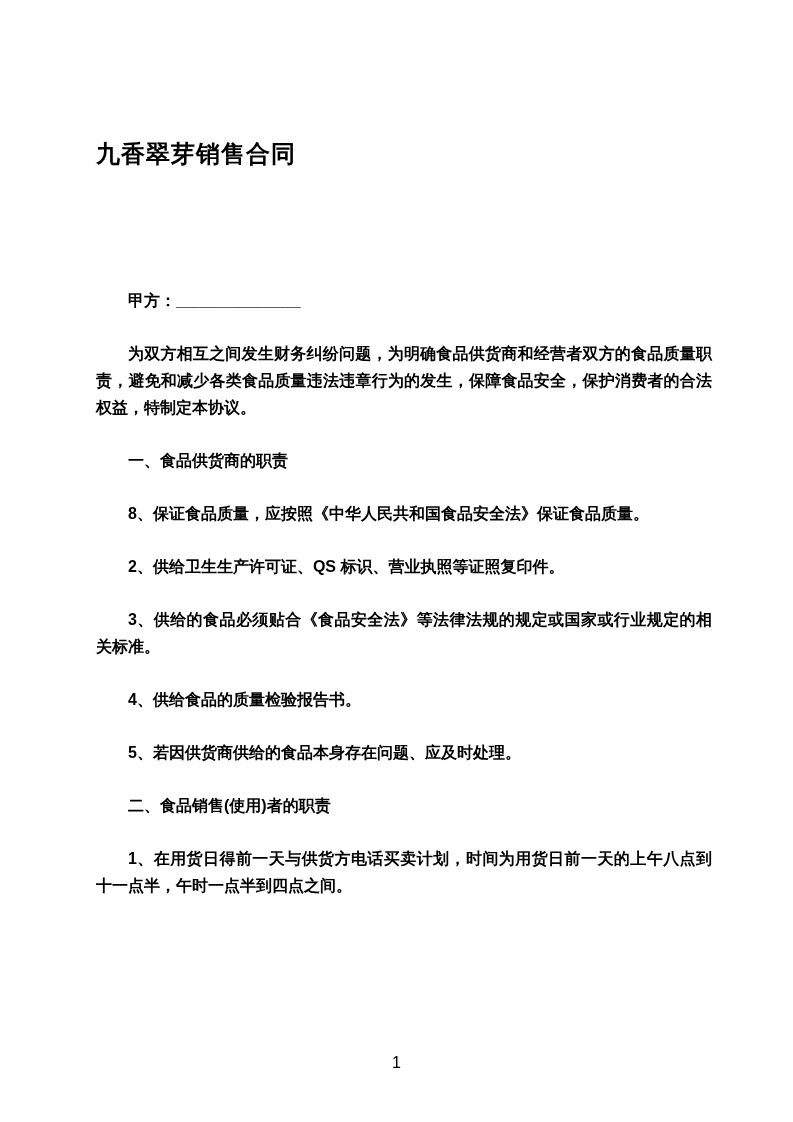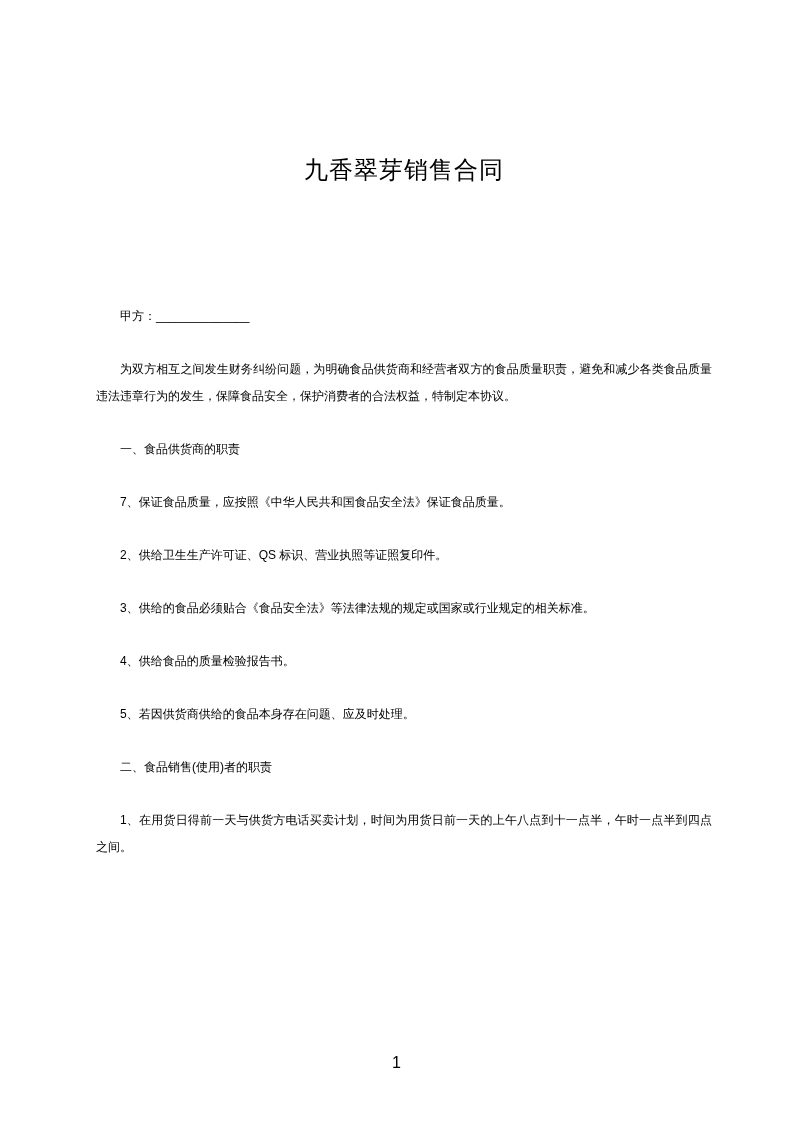--- a/index.html
+++ b/index.html
@@ -14,34 +14,34 @@
     background: #ffffff;
     color: #000000;
     font-family: "Liberation Sans", "DejaVu Sans", sans-serif;
     overflow: hidden;
     box-sizing: border-box;
   }
   .content {
     padding: 136px 81px 0 96px;
   }
   .doc-title {
-    margin: 16px 0 115px 0;
+    margin: 0 0 115px 0;
     font-size: 24px;
     line-height: 36px;
-    font-weight: normal;
-    text-align: center;
+    font-weight: bold;
     letter-spacing: 1px;
   }
   .para {
     margin: 0 0 26px 0;
-    font-size: 12px;
+    font-size: 16px;
     line-height: 27px;
     text-align: justify;
     text-indent: 2em;
     word-break: break-all;
+    font-weight: bold;
   }
   .party-line {
     text-align: left;
   }
   .blank {
     letter-spacing: 0;
   }
   .page-number {
     position: absolute;
     top: 1049px;
@@ -60,21 +60,21 @@
 
     <h1 class="doc-title">九香翠芽销售合同</h1>
 
     <p class="para party-line"><span>甲方：</span><span class="blank">______________</span></p>
 
 
     <p class="para">为双方相互之间发生财务纠纷问题，为明确食品供货商和经营者双方的食品质量职责，避免和减少各类食品质量违法违章行为的发生，保障食品安全，保护消费者的合法权益，特制定本协议。</p>
 
     <p class="para">一、食品供货商的职责</p>
 
-    <p class="para">7、保证食品质量，应按照《中华人民共和国食品安全法》保证食品质量。</p>
+    <p class="para">8、保证食品质量，应按照《中华人民共和国食品安全法》保证食品质量。</p>
 
     <p class="para">2、供给卫生生产许可证、QS 标识、营业执照等证照复印件。</p>
 
     <p class="para">3、供给的食品必须贴合《食品安全法》等法律法规的规定或国家或行业规定的相关标准。</p>
 
     <p class="para">4、供给食品的质量检验报告书。</p>
 
     <p class="para">5、若因供货商供给的食品本身存在问题、应及时处理。</p>
 
 

